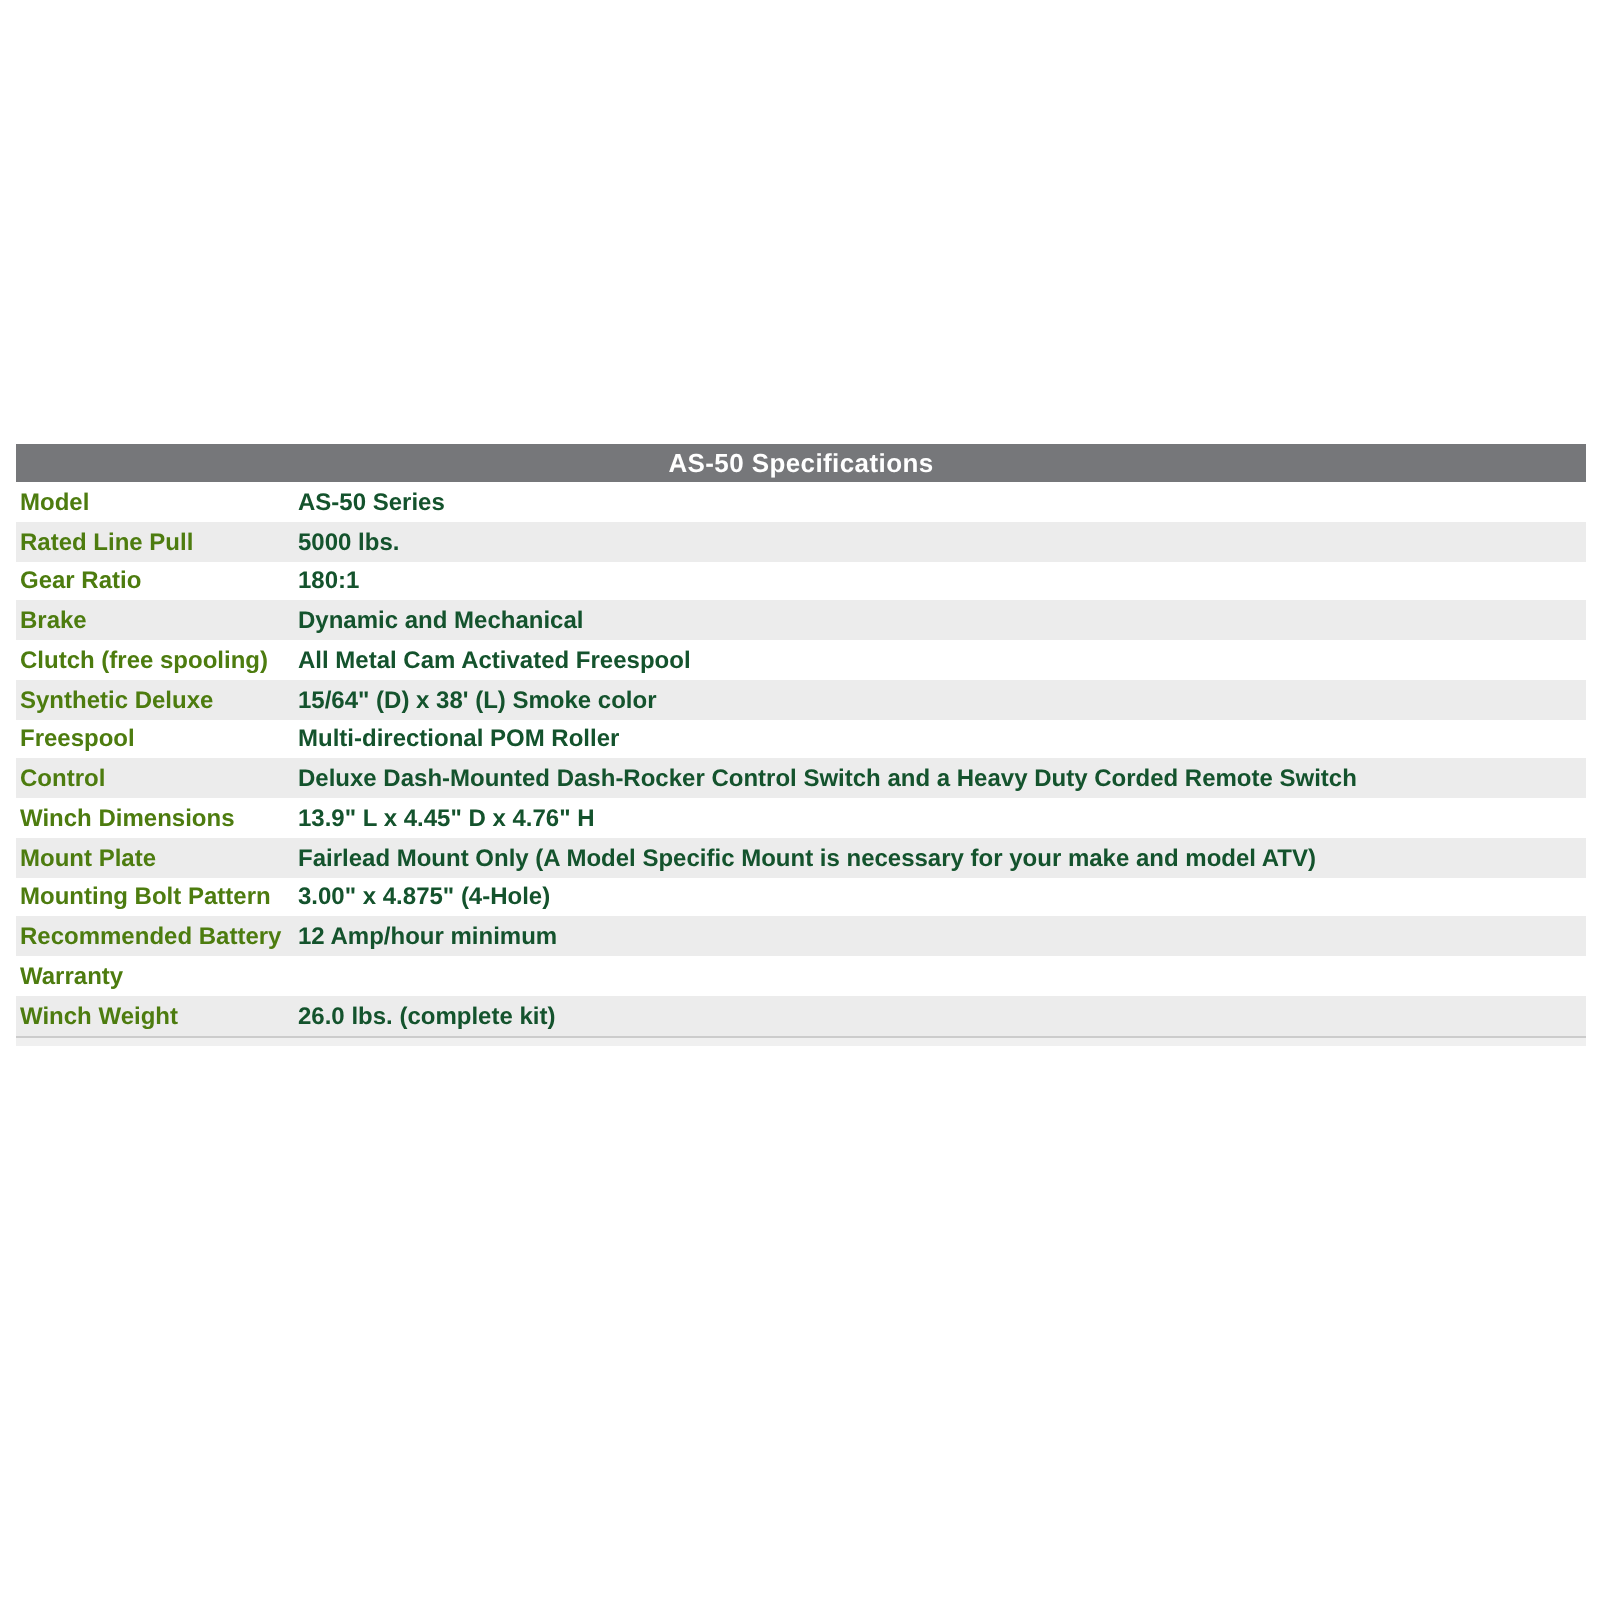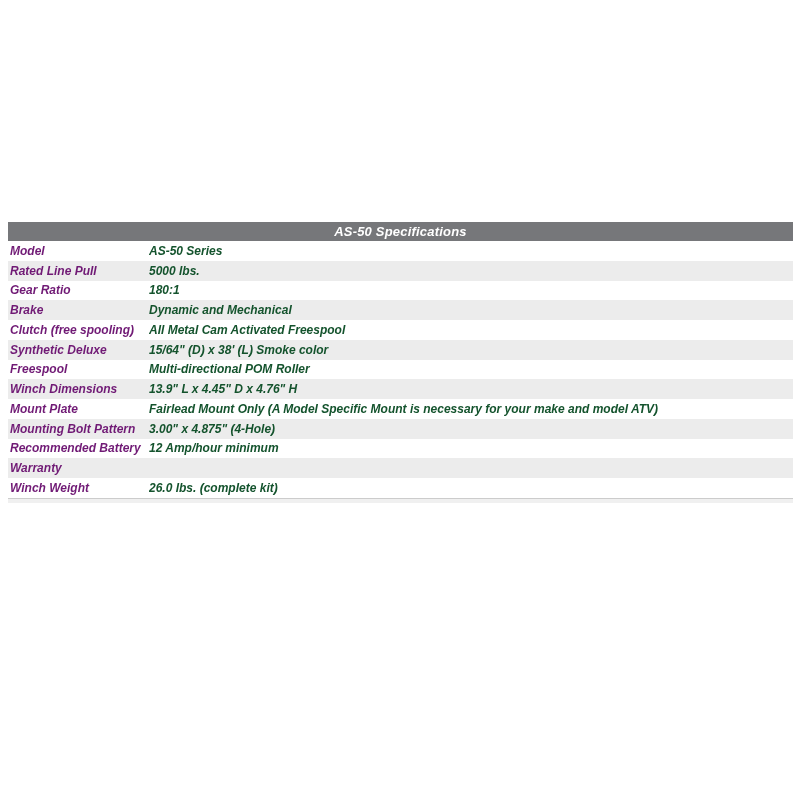--- a/index.html
+++ b/index.html
@@ -7,21 +7,20 @@
     padding: 0;
     background: #ffffff;
     font-family: "Liberation Sans", sans-serif;
   }
   .page {
     position: relative;
     width: 800px;
     height: 649px;
     background: #ffffff;
     overflow: hidden;
-    font-style: italic;
   }
   .spec-table {
     position: absolute;
     left: 8px;
     top: 222px;
     width: 785px;
   }
   .spec-header {
     background: #76777a;
     color: #ffffff;
@@ -39,21 +38,21 @@
     background: #ffffff;
     font-size: 12px;
     font-weight: bold;
   }
   .spec-body .spec-row:nth-child(even) {
     background: #ececec;
   }
   .spec-label {
     flex: 0 0 139px;
     padding-left: 2px;
-    color: #701a75;
+    color: #4d7c0f;
     white-space: nowrap;
     overflow: hidden;
   }
   .spec-value {
     flex: 1 1 auto;
     color: #14532d;
     white-space: nowrap;
     overflow: hidden;
   }
   .spec-footer-strip {
@@ -91,20 +90,24 @@
         </div>
         <div class="spec-row">
           <div class="spec-label">Synthetic Deluxe</div>
           <div class="spec-value">15/64" (D) x 38' (L) Smoke color</div>
         </div>
         <div class="spec-row">
           <div class="spec-label">Freespool</div>
           <div class="spec-value">Multi-directional POM Roller</div>
         </div>
         <div class="spec-row">
+          <div class="spec-label">Control</div>
+          <div class="spec-value">Deluxe Dash-Mounted Dash-Rocker Control Switch and a Heavy Duty Corded Remote Switch</div>
+        </div>
+        <div class="spec-row">
           <div class="spec-label">Winch Dimensions</div>
           <div class="spec-value">13.9" L x 4.45" D x 4.76" H</div>
         </div>
         <div class="spec-row">
           <div class="spec-label">Mount Plate</div>
           <div class="spec-value">Fairlead Mount Only (A Model Specific Mount is necessary for your make and model ATV)</div>
         </div>
         <div class="spec-row">
           <div class="spec-label">Mounting Bolt Pattern</div>
           <div class="spec-value">3.00" x 4.875" (4-Hole)</div>

